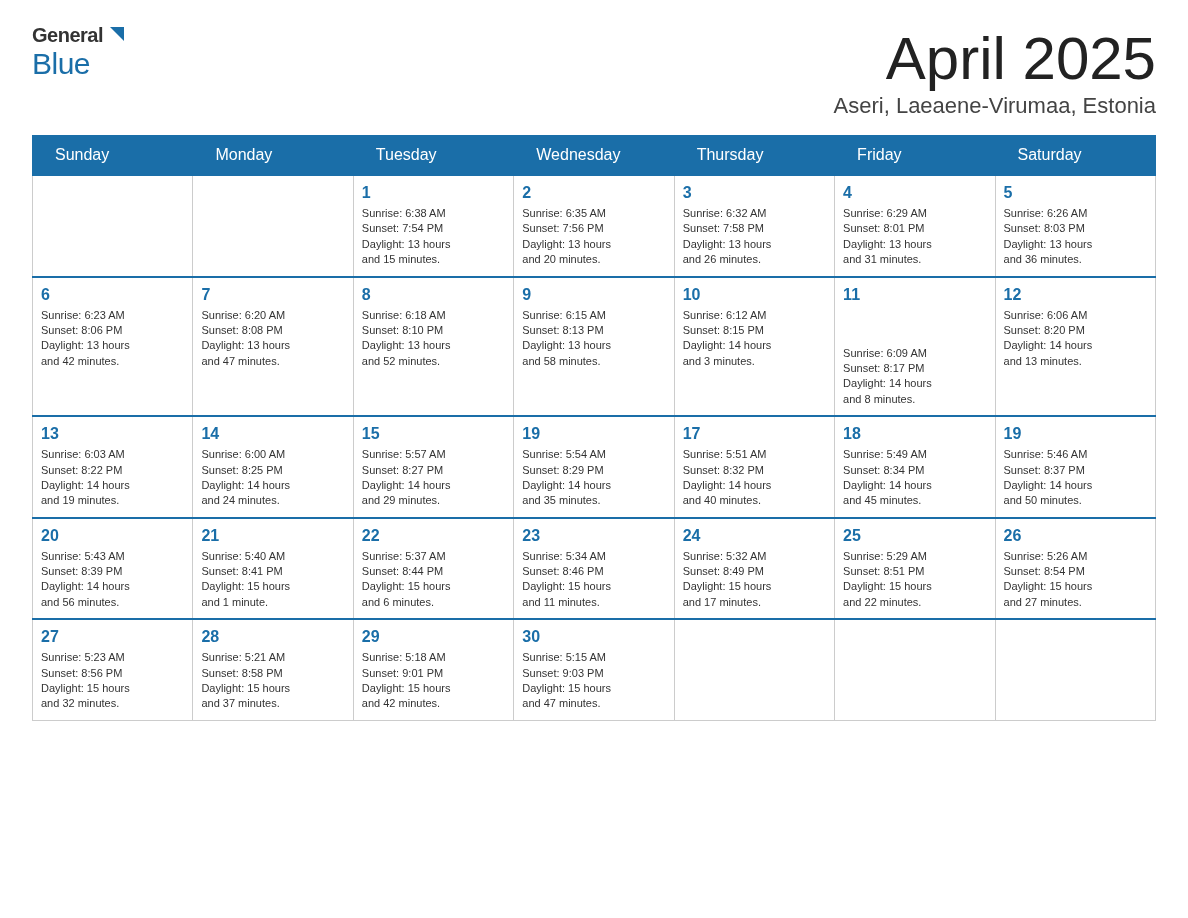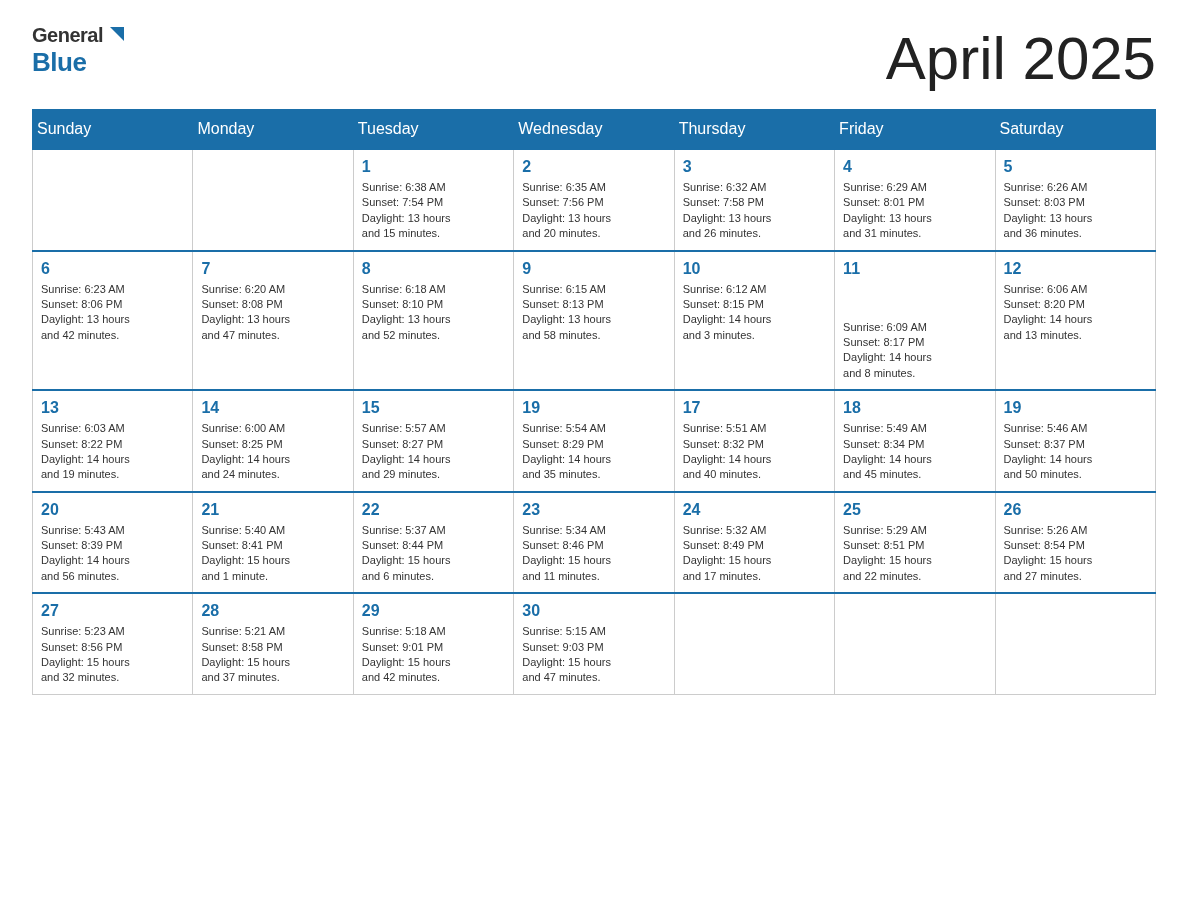--- a/index.html
+++ b/index.html
@@ -30,21 +30,21 @@
       color: #444;
     }
     .calendar {
       width: 100%;
       border-collapse: collapse;
       border: 1px solid #aaa;
     }
     .calendar th {
       background-color: #1a6ea8;
       color: #fff;
-      padding: 10px 4px;
+      padding: 10px 22px;
       font-size: 16px;
       font-weight: normal;
       text-align: left;
       border: 1px solid #1a6ea8;
     }
     .calendar td {
       vertical-align: top;
       padding: 8px;
       border: 1px solid #ccc;
       width: 14.28%;
@@ -80,22 +80,22 @@
       display: flex;
       align-items: center;
     }
     .logo-text-general {
       font-size: 20px;
       font-weight: bold;
       color: #333;
       letter-spacing: -0.5px;
     }
     .logo-text-blue {
-      font-size: 26px;
-      font-weight: bold;
+      font-size: 30px;
+      font-weight: normal;
       color: #1a6ea8;
       letter-spacing: -0.5px;
     }
     .logo-arrow-svg {
       margin-left: 3px;
       margin-top: -4px;
     }
   </style>
 </head>
 <body>
@@ -107,20 +107,21 @@
       <svg class="logo-arrow-svg" width="22" height="22" viewBox="0 0 22 22">
         <polygon points="4,4 18,4 18,18" fill="#1a6ea8"></polygon>
       </svg>
     </div>
     <div>
       <span class="logo-text-blue">Blue</span>
     </div>
   </div>
   <div class="title-block">
     <h1>April 2025</h1>
+    <h2>Aseri, Laeaene-Virumaa, Estonia</h2>
   </div>
 </div>
 
 <table class="calendar">
   <thead>
     <tr>
       <th>Sunday</th>
       <th>Monday</th>
       <th>Tuesday</th>
       <th>Wednesday</th>

